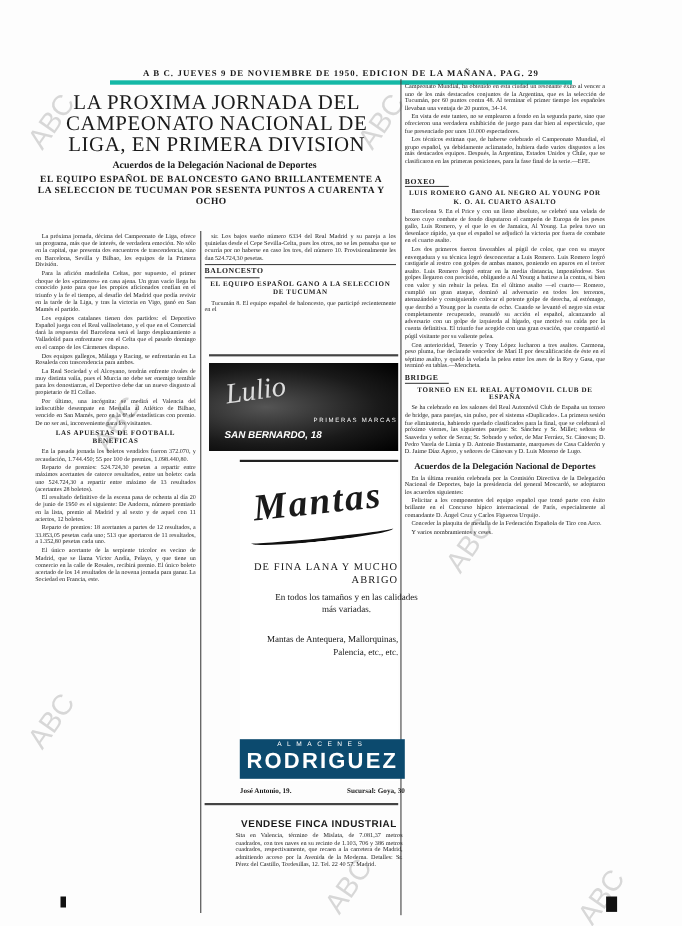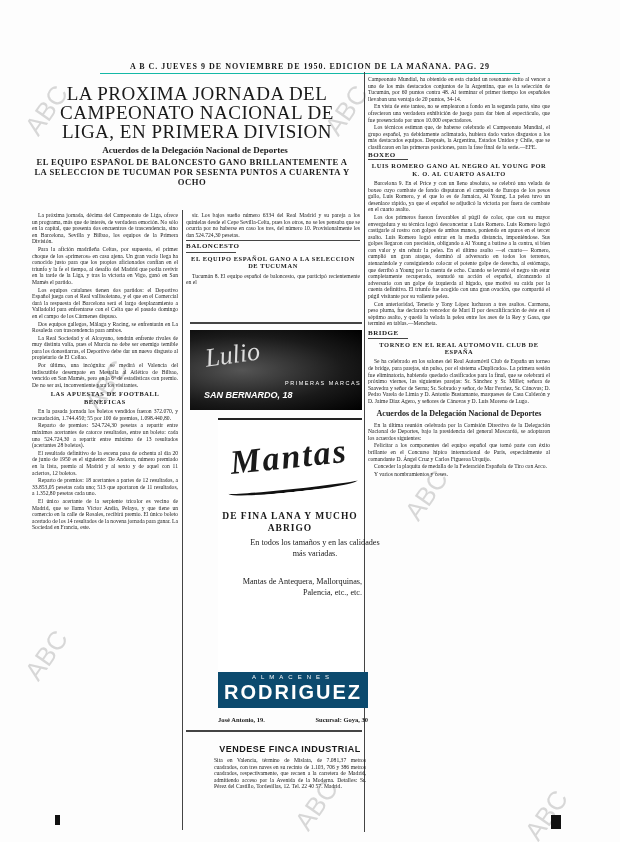--- a/index.html
+++ b/index.html
@@ -1,20 +1,20 @@
 <!DOCTYPE html>
 <html><head>
 <meta charset="utf-8">
 <style>
   * { box-sizing: border-box; margin: 0; padding: 0; }
   html, body { width: 620px; height: 842px; background: #fff; overflow: hidden; }
   body { position: relative; font-family: "Liberation Serif", serif; color: #1a1a1a; }
   .page { position: absolute; left: 0; top: 0; width: 620px; height: 842px; background: #fdfdfd; }
   .header { position: absolute; left: 100px; top: 62px; width: 420px; text-align: center;
-            font-size: 8px; font-weight: bold; letter-spacing: 1px; border-bottom: 1px solid #14b8a6; padding-bottom: 2px; }
+            font-size: 8px; font-weight: bold; letter-spacing: 1px; border-bottom: 4px solid #14b8a6; padding-bottom: 2px; }
   .wm { position: absolute; font-family: "Liberation Sans", sans-serif; font-size: 26px; color: #c8c8c8;
         transform: rotate(-55deg); opacity: .7; }
   .col { position: absolute; font-size: 5.6px; line-height: 6.6px; text-align: justify; color: #222; }
   .col p { text-indent: 6px; margin-bottom: 1px; }
   .big-title { position: absolute; left: 32px; top: 84px; width: 330px; text-align: center;
                font-size: 19px; line-height: 19px; letter-spacing: .5px; }
   .sub1 { position: absolute; left: 40px; top: 145px; width: 310px; text-align: center; font-size: 9px; font-weight: bold; }
   .sub2 { position: absolute; left: 32px; top: 157px; width: 320px; text-align: center; font-size: 8.6px; font-weight: bold; line-height: 10px; letter-spacing: .5px; }
   .sub3 { position: absolute; left: 32px; top: 189px; width: 330px; text-align: center; font-size: 8.5px; font-weight: bold; line-height: 10px; }
   .vrule { position: absolute; width: 1px; background: #444; }
@@ -25,21 +25,21 @@
   .ad-joyeria { left: 190px; top: 330px; width: 172px; height: 80px; border: none;
      background: radial-gradient(ellipse at 30% 50%, #555 0%, #1a1a1a 60%, #000 100%);
      color: #fff; }
   .ad-joyeria .script { position: absolute; left: 15px; top: 10px; font-style: italic; font-size: 26px; color: #ddd; transform: rotate(-8deg); }
   .ad-joyeria .name { position: absolute; left: 78px; top: 32px; font-family: "Liberation Sans", sans-serif; font-weight: bold; font-size: 13px; letter-spacing: .5px; }
   .ad-joyeria .sub { position: absolute; left: 95px; top: 50px; font-family: "Liberation Sans", sans-serif; font-size: 5.5px; letter-spacing: 1.5px; }
   .ad-joyeria .addr { position: absolute; left: 14px; top: 60px; font-family: "Liberation Sans", sans-serif; font-weight: bold; font-style: italic; font-size: 9px; }
   .ad-mantas { left: 218px; top: 418px; width: 144px; height: 292px; border: none; border-top: 2px solid #222; }
   .ad-mantas .script { position: absolute; left: 12px; top: 18px; font-style: italic; font-weight: bold; font-size: 34px; letter-spacing: 2px; transform: rotate(-6deg); }
   .ad-mantas .swoosh { position: absolute; left: 10px; top: 62px; width: 130px; height: 10px; border-bottom: 3px solid #111; border-radius: 0 0 60% 60%; transform: rotate(-6deg); }
-  .ad-mantas .l1 { position: absolute; left: 0; top: 90px; width: 144px; text-align: center; font-size: 9.5px; line-height: 12px; letter-spacing: 1px; font-weight: bold; }
+  .ad-mantas .l1 { position: absolute; left: 0; top: 90px; width: 144px; text-align: right; font-size: 9.5px; line-height: 12px; letter-spacing: 1px; }
   .ad-mantas .l2 { position: absolute; left: 0; top: 118px; width: 144px; text-align: center; font-size: 8.2px; line-height: 10.5px; margin-left: 25px; }
   .ad-mantas .l3 { position: absolute; left: 0; top: 157px; width: 144px; text-align: right; font-size: 8.2px; line-height: 10.5px; }
   .ad-mantas .l4 { position: absolute; left: 0; top: 195px; width: 144px; text-align: center; font-size: 8.2px; line-height: 10.5px; }
   .ad-rodriguez { position: absolute; left: 218px; top: 672px; width: 150px; height: 36px; background: #0c4a6e; color: #fff; text-align: center; }
   .ad-rodriguez .top { font-family: "Liberation Sans", sans-serif; font-size: 6px; letter-spacing: 5px; padding-top: 2px; }
   .ad-rodriguez .main { font-family: "Liberation Sans", sans-serif; font-weight: bold; font-size: 20px; letter-spacing: 2px; line-height: 24px; }
   .ad-addr { position: absolute; left: 218px; top: 716px; width: 150px; font-size: 6.5px; font-weight: bold; display: flex; justify-content: space-between; }
   .ad-finca { position: absolute; left: 214px; top: 744px; width: 152px; }
   .ad-finca .title { font-family: "Liberation Sans", sans-serif; font-weight: bold; font-size: 9px; text-align: center; letter-spacing: .5px; margin-bottom: 3px; }
   .ad-finca .body { font-size: 5.6px; line-height: 6.6px; text-align: justify; }
@@ -118,21 +118,21 @@
 
   <div class="ad-finca">
     <div class="title">VENDESE FINCA INDUSTRIAL</div>
     <div class="body">Sita en Valencia, término de Mislata, de 7.081,37 metros cuadrados, con tres naves en su recinto de 1.103, 706 y 386 metros cuadrados, respectivamente, que recaen a la carretera de Madrid, admitiendo acceso por la Avenida de la Moderna. Detalles: Sr. Pérez del Castillo, Tordesillas, 12. Tel. 22 40 57. Madrid.</div>
   </div>
 
   <div class="col" style="left:368px;top:76px;width:182px;height:756px;overflow:hidden;">
     <p style="text-indent:0">Campeonato Mundial, ha obtenido en esta ciudad un resonante éxito al vencer a uno de los más destacados conjuntos de la Argentina, que es la selección de Tucumán, por 60 puntos contra 48. Al terminar el primer tiempo los españoles llevaban una ventaja de 20 puntos, 34-14.</p>
     <p>En vista de este tanteo, no se emplearon a fondo en la segunda parte, sino que ofrecieron una verdadera exhibición de juego para dar bien al espectáculo, que fue presenciado por unos 10.000 espectadores.</p>
     <p>Los técnicos estiman que, de haberse celebrado el Campeonato Mundial, el grupo español, ya debidamente aclimatado, hubiera dado varios disgustos a los más destacados equipos. Después, la Argentina, Estados Unidos y Chile, que se clasificaron en las primeras posiciones, para la fase final de la serie.—EFE.</p>
-    <div class="sec-head" style="margin-top:1px;">BOXEO</div>
+    <div class="sec-head" style="margin-top:11px;">BOXEO</div>
     <div class="hrule" style="position:static;margin:1px 0 2px;width:40px;"></div>
     <div class="art-head">LUIS ROMERO GANO AL NEGRO AL YOUNG POR K. O. AL CUARTO ASALTO</div>
     <p>Barcelona 9. En el Price y con un lleno absoluto, se celebró una velada de boxeo cuyo combate de fondo disputaron el campeón de Europa de los pesos gallo, Luis Romero, y el que lo es de Jamaica, Al Young. La pelea tuvo un desenlace rápido, ya que el español se adjudicó la victoria por fuera de combate en el cuarto asalto.</p>
     <p>Los dos primeros fueron favorables al púgil de color, que con su mayor envergadura y su técnica logró desconcertar a Luis Romero. Luis Romero logró castigarle al rostro con golpes de ambas manos, poniendo en apuros en el tercer asalto. Luis Romero logró entrar en la media distancia, imponiéndose. Sus golpes llegaron con precisión, obligando a Al Young a batirse a la contra, si bien con valor y sin rehuir la pelea. En el último asalto —el cuarto— Romero, cumplió un gran ataque, dominó al adversario en todos los terrenos, atenazándole y consiguiendo colocar el potente golpe de derecha, al estómago, que derribó a Young por la cuenta de ocho. Cuando se levantó el negro sin estar completamente recuperado, reanudó su acción el español, alcanzando al adversario con un golpe de izquierda al hígado, que motivó su caída por la cuenta definitiva. El triunfo fue acogido con una gran ovación, que compartió el púgil visitante por su valiente pelea.</p>
     <p>Con anterioridad, Tenerío y Tony López lucharon a tres asaltos. Carmona, peso pluma, fue declarado vencedor de Marí II por descalificación de éste en el séptimo asalto, y quedó la velada la pelea entre los ases de la Rey y Gasa, que terminó en tablas.—Mencheta.</p>
     <div class="sec-head" style="margin-top:3px;">BRIDGE</div>
     <div class="hrule" style="position:static;margin:1px 0 2px;width:40px;"></div>
     <div class="art-head">TORNEO EN EL REAL AUTOMOVIL CLUB DE ESPAÑA</div>
     <p>Se ha celebrado en los salones del Real Automóvil Club de España un torneo de bridge, para parejas, sin pulso, por el sistema «Duplicado». La primera sesión fue eliminatoria, habiendo quedado clasificados para la final, que se celebrará el próximo viernes, las siguientes parejas: Sr. Sánchez y Sr. Millet; señora de Saavedra y señor de Serna; Sr. Sobrado y señor, de Mar Ferráez, Sr. Cánovas; D. Pedro Varela de Limia y D. Antonio Bustamante, marqueses de Casa Calderón y D. Jaime Díaz Agero, y señores de Cánovas y D. Luis Moreno de Lugo.</p>
     <div class="art-head" style="font-size:8px;line-height:10px;letter-spacing:0;margin-top:4px;">Acuerdos de la Delegación Nacional de Deportes</div>

